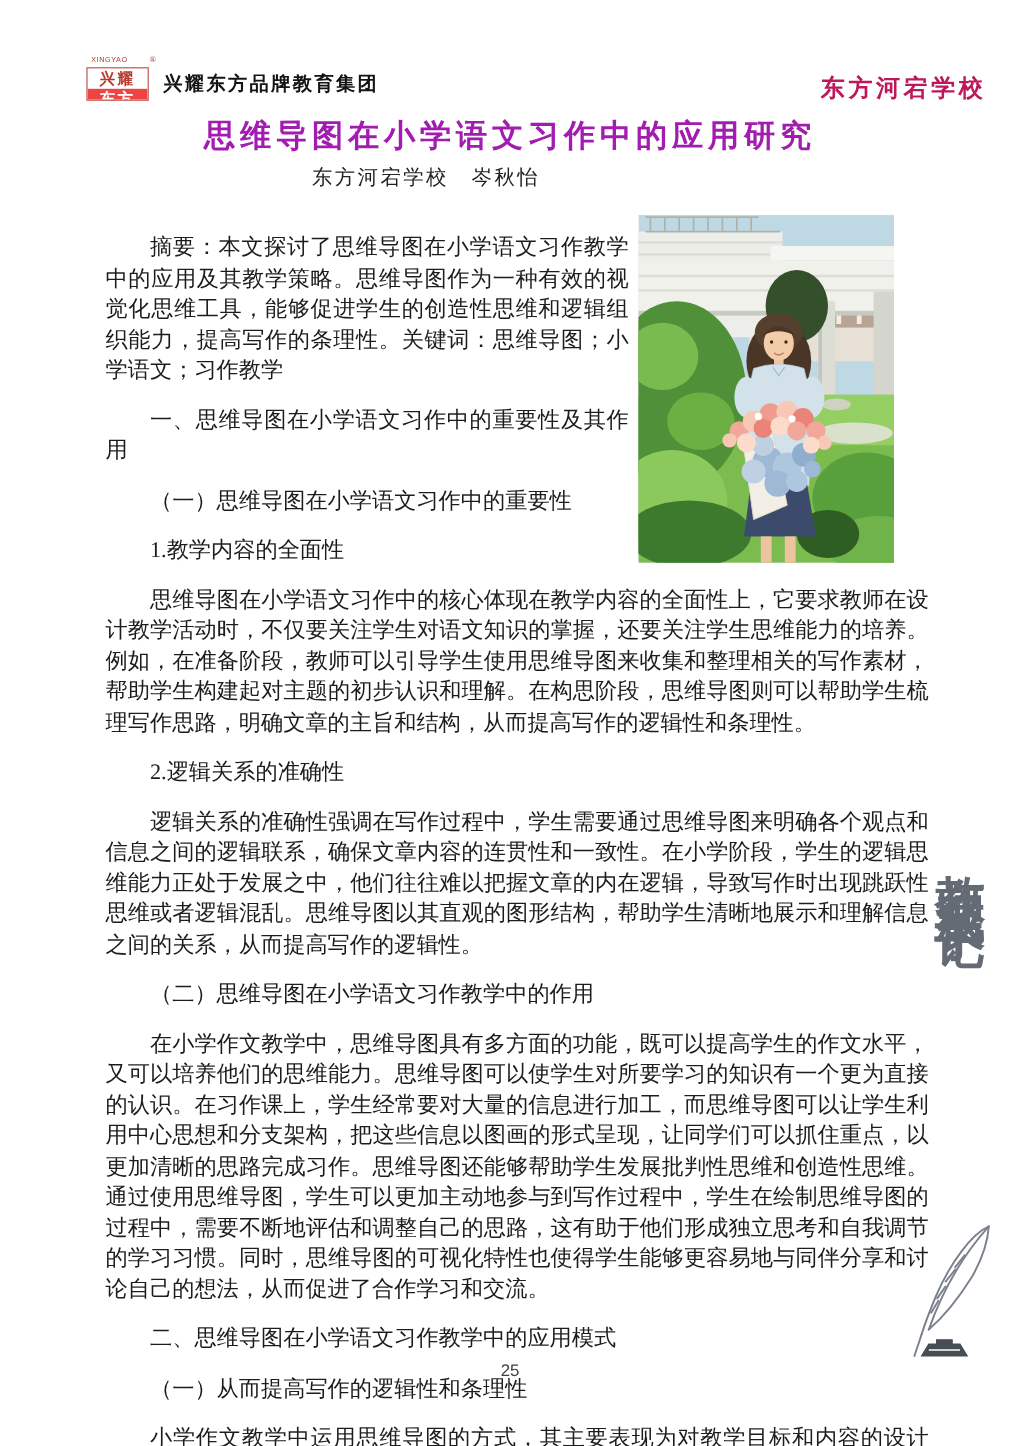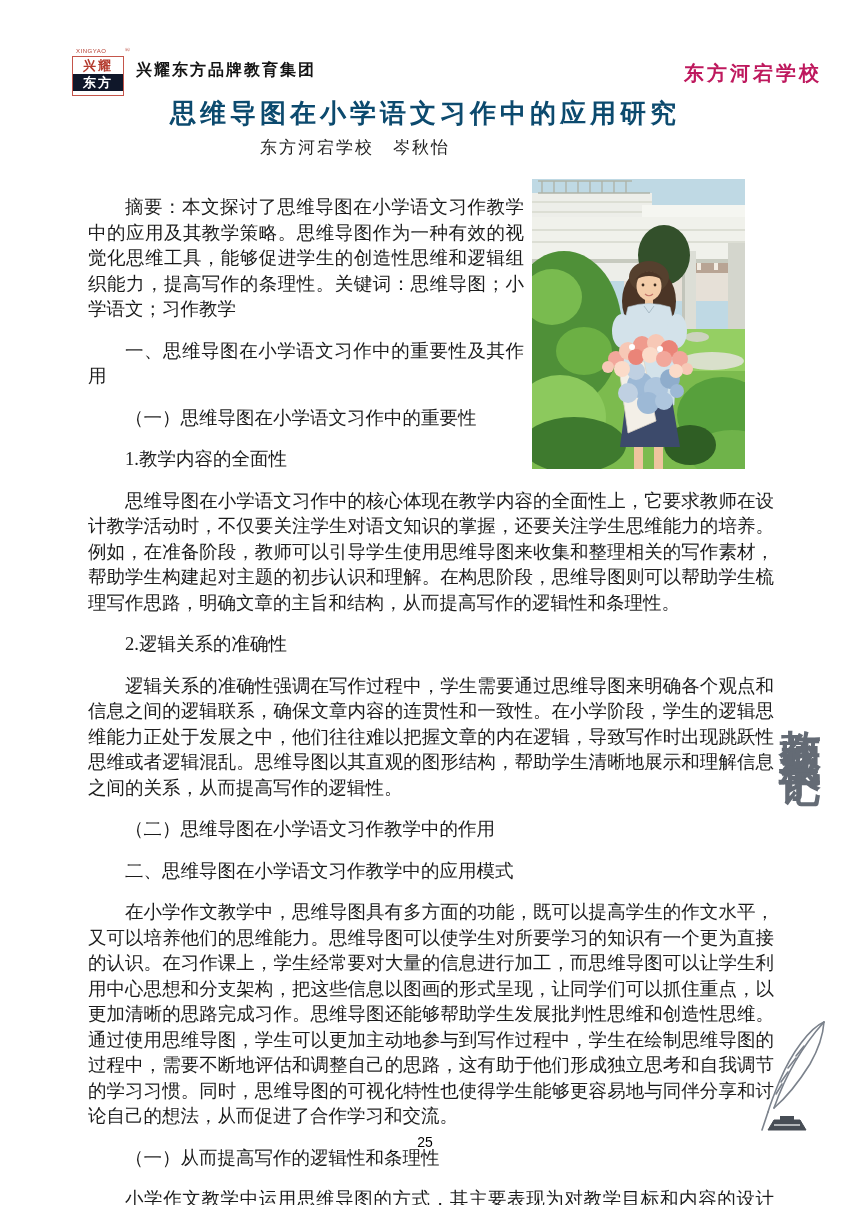--- a/index.html
+++ b/index.html
@@ -4,39 +4,39 @@
 <style>
   html,body{margin:0;padding:0;}
   body{
     width:850px;height:1205px;background:#ffffff;position:relative;overflow:hidden;
     font-family:"Liberation Serif","DejaVu Serif",serif;color:#1c1c1c;
   }
   .hdr{position:absolute;top:48px;left:72px;right:28px;height:50px;}
   .logo{position:absolute;left:0;top:0;width:56px;height:46px;}
   .logo-latin{position:absolute;top:0;left:4px;font-size:6px;color:#b43b2e;font-family:"Liberation Sans",sans-serif;letter-spacing:.5px;}
   .logo-reg{position:absolute;top:-2px;right:-2px;font-size:7px;color:#b43b2e;}
-  .seal{position:absolute;top:8px;left:0;width:52px;height:40px;border:1px solid #c4554a;box-sizing:border-box;overflow:hidden;}
+  .seal{position:absolute;top:8px;left:0;width:52px;height:28px;border:1px solid #c4554a;box-sizing:border-box;overflow:hidden;}
   .seal-top{display:block;height:17px;line-height:17px;text-align:center;font-size:13px;color:#b43b2e;font-weight:bold;letter-spacing:2px;}
-  .seal-bot{display:block;height:17px;line-height:17px;text-align:center;font-size:13px;color:#ffffff;background:#0f172a;font-weight:bold;letter-spacing:2px;}
+  .seal-bot{display:block;height:17px;line-height:17px;text-align:center;font-size:13px;color:#ffffff;background:#ef4444;font-weight:bold;letter-spacing:2px;}
   .brand{position:absolute;left:64px;top:12px;font-size:16px;font-weight:bold;letter-spacing:2px;color:#141414;}
   .school-hdr{position:absolute;right:0;top:12px;font-size:20px;font-weight:bold;letter-spacing:3px;color:#be185d;}
-  .title{position:absolute;top:96px;left:0;width:850px;text-align:center;font-size:26px;font-weight:bold;letter-spacing:4px;color:#0c4a6e;}
+  .title{position:absolute;top:96px;left:0;width:850px;text-align:center;font-size:26px;font-weight:bold;letter-spacing:4px;color:#a21caf;}
   .byline{position:absolute;top:136px;left:0;width:710px;text-align:center;font-size:17px;letter-spacing:2px;color:#222;}
   .article{position:absolute;top:179px;left:72px;width:718px;font-size:18.5px;line-height:25.5px;text-align:justify;}
   .photo-float{float:right;width:266px;height:293px;padding-left:8px;box-sizing:border-box;}
   .photo{width:213px;height:290px;display:block;}
   .blk{margin:16px;text-indent:2em;}
   .side-cal{
     position:absolute;top:696px;right:22px;height:310px;
     writing-mode:vertical-rl;text-orientation:upright;
     font-size:42px;letter-spacing:7px;color:#646b75;
     font-family:"DejaVu Serif","Liberation Serif",serif;font-weight:bold;
   }
   .quill{position:absolute;top:1016px;right:14px;width:92px;height:122px;}
-  .pagenum{position:absolute;top:1134px;left:0;width:850px;text-align:center;font-size:14px;color:#000000;font-family:"Liberation Sans","DejaVu Sans",sans-serif;}
+  .pagenum{position:absolute;top:1134px;left:0;width:850px;text-align:center;font-size:14px;color:#404040;font-family:"Liberation Sans","DejaVu Sans",sans-serif;}
 </style>
 </head>
 <body>
 
 <div class="hdr">
   <div class="logo">
     <span class="logo-latin">XINGYAO</span>
     <span class="logo-reg">®</span>
     <span class="seal">
       <span class="seal-top">兴耀</span>
@@ -153,22 +153,22 @@
     </svg>
   </div>
   <p class="blk">摘要：本文探讨了思维导图在小学语文习作教学中的应用及其教学策略。思维导图作为一种有效的视觉化思维工具，能够促进学生的创造性思维和逻辑组织能力，提高写作的条理性。关键词：思维导图；小学语文；习作教学</p>
   <p class="blk">一、思维导图在小学语文习作中的重要性及其作用</p>
   <p class="blk">（一）思维导图在小学语文习作中的重要性</p>
   <p class="blk">1.教学内容的全面性</p>
   <p class="blk">思维导图在小学语文习作中的核心体现在教学内容的全面性上，它要求教师在设计教学活动时，不仅要关注学生对语文知识的掌握，还要关注学生思维能力的培养。例如，在准备阶段，教师可以引导学生使用思维导图来收集和整理相关的写作素材，帮助学生构建起对主题的初步认识和理解。在构思阶段，思维导图则可以帮助学生梳理写作思路，明确文章的主旨和结构，从而提高写作的逻辑性和条理性。</p>
   <p class="blk">2.逻辑关系的准确性</p>
   <p class="blk">逻辑关系的准确性强调在写作过程中，学生需要通过思维导图来明确各个观点和信息之间的逻辑联系，确保文章内容的连贯性和一致性。在小学阶段，学生的逻辑思维能力正处于发展之中，他们往往难以把握文章的内在逻辑，导致写作时出现跳跃性思维或者逻辑混乱。思维导图以其直观的图形结构，帮助学生清晰地展示和理解信息之间的关系，从而提高写作的逻辑性。</p>
   <p class="blk">（二）思维导图在小学语文习作教学中的作用</p>
+  <p class="blk">在小学作文教学中，思维导图具有多方面的功能，既可以提高学生的作文水平，又可以培养他们的思维能力。思维导图可以使学生对所要学习的知识有一个更为直接的认识。在习作课上，学生经常要对大量的信息进行加工，而思维导图可以让学生利用中心思想和分支架构，把这些信息以图画的形式呈现，让同学们可以抓住重点，以更加清晰的思路完成习作。思维导图还能够帮助学生发展批判性思维和创造性思维。通过使用思维导图，学生可以更加主动地参与到写作过程中，学生在绘制思维导图的过程中，需要不断地评估和调整自己的思路，这有助于他们形成独立思考和自我调节的学习习惯。同时，思维导图的可视化特性也使得学生能够更容易地与同伴分享和讨论自己的想法，从而促进了合作学习和交流。</p>
   <p class="blk">二、思维导图在小学语文习作教学中的应用模式</p>
-  <p class="blk">在小学作文教学中，思维导图具有多方面的功能，既可以提高学生的作文水平，又可以培养他们的思维能力。思维导图可以使学生对所要学习的知识有一个更为直接的认识。在习作课上，学生经常要对大量的信息进行加工，而思维导图可以让学生利用中心思想和分支架构，把这些信息以图画的形式呈现，让同学们可以抓住重点，以更加清晰的思路完成习作。思维导图还能够帮助学生发展批判性思维和创造性思维。通过使用思维导图，学生可以更加主动地参与到写作过程中，学生在绘制思维导图的过程中，需要不断地评估和调整自己的思路，这有助于他们形成独立思考和自我调节的学习习惯。同时，思维导图的可视化特性也使得学生能够更容易地与同伴分享和讨论自己的想法，从而促进了合作学习和交流。</p>
   <p class="blk">（一）从而提高写作的逻辑性和条理性</p>
   <p class="blk">小学作文教学中运用思维导图的方式，其主要表现为对教学目标和内容的设计上。教学目标为教育的方向与重点指明了方向。在制订思维导图的教学目标时，教师要根据学生的特定学情和课程标准来决定，使其在进行思维导图的学习中可以达到的目的。</p>
   <p class="blk">在教学过程中，教师要根据学生的认识发展层次和需要，选取一些有利于激发学生兴趣，促进学生思维发展的教学材料。例如，在作文中，老师可以选择与学生的生活经历密切联系</p>
 </div>
 
 <div class="side-cal">教师成长手记</div>
 
 <svg class="quill" viewBox="0 0 92 122" xmlns="http://www.w3.org/2000/svg">
   <g stroke="#7b828c" stroke-width="1.6" fill="none" stroke-linecap="round">
     <path d="M80,6 C66,12 48,36 36,64 C31,76 27,86 24,96"></path>

